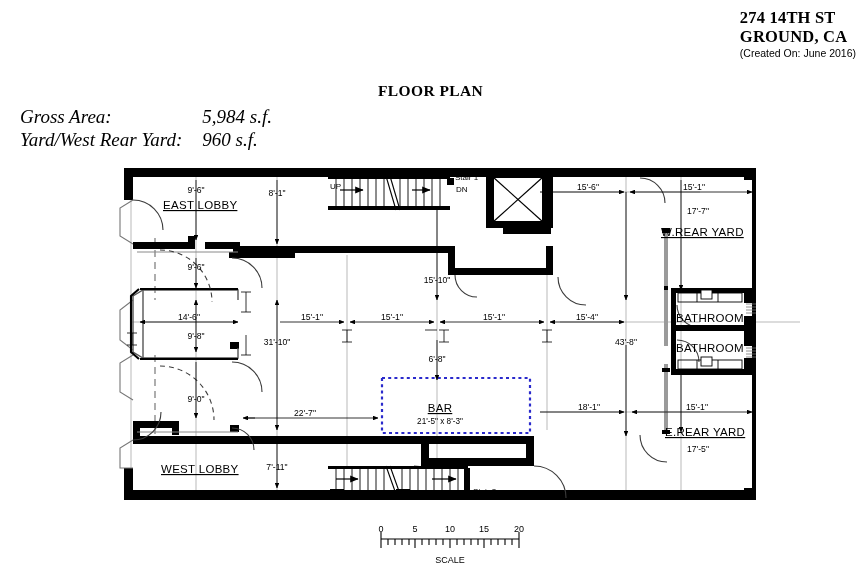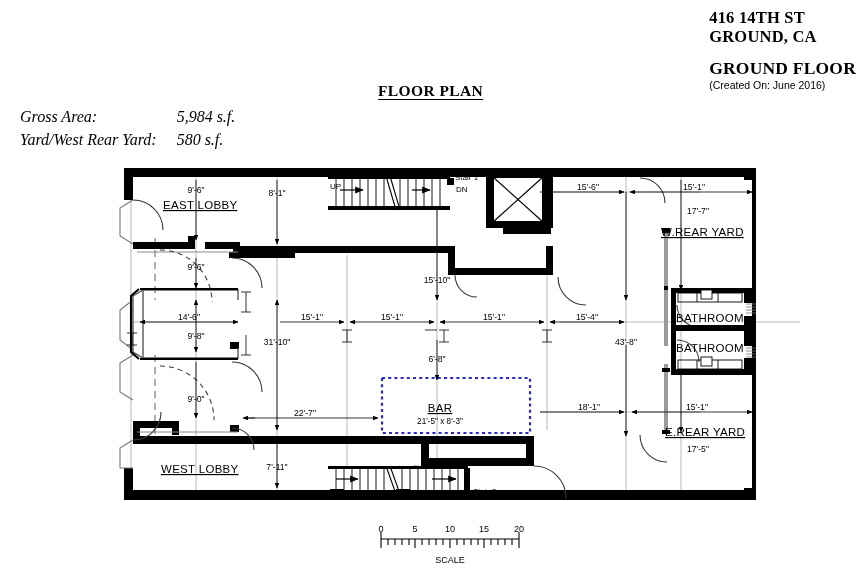--- a/index.html
+++ b/index.html
@@ -10,61 +10,60 @@
   #title-block{position:absolute;right:12px;top:8px;text-align:left;}
   #title-block .addr{font-family:"Liberation Serif",serif;font-weight:bold;
       font-size:16.5px;line-height:19px;letter-spacing:.2px;}
   #title-block .floor{font-family:"Liberation Serif",serif;font-weight:bold;
       font-size:17.5px;line-height:20px;margin-top:12px;letter-spacing:.2px;}
   #title-block .created{font-family:"Liberation Sans",sans-serif;
       font-size:10.5px;margin-top:1px;}
 
   #plan-title{position:absolute;left:378px;top:82px;
       font-family:"Liberation Serif",serif;font-weight:bold;font-size:15.5px;
-      text-decoration:underline;text-underline-offset:3px;letter-spacing:.4px;}
+      text-underline-offset:3px;letter-spacing:.4px;}
 
   #area-table{position:absolute;left:18px;top:104px;
       font-family:"Liberation Serif",serif;font-style:italic;font-size:15.5px;
       line-height:21px;}
   #area-table td{font-family:"Liberation Serif",serif;font-style:italic;
-      font-size:16px;padding:0;white-space:nowrap;margin-top:24px;}
+      font-size:19px;padding:0;white-space:nowrap;margin-top:24px;}
   #area-table td.val{padding-left:18px;}
 
   
   #plan{position:absolute;left:0;top:0;width:868px;height:588px;}
   svg{display:block;}
 
   .roomlabel{font-family:"Liberation Sans",sans-serif;font-size:11.5px;
       letter-spacing:.3px;}
   .dim{font-family:"Liberation Sans",sans-serif;font-size:8.6px;}
   .tinylbl{font-family:"Liberation Sans",sans-serif;font-size:8px;}
   .barsub{font-family:"Liberation Sans",sans-serif;font-size:8.2px;}
   .scalelbl{font-family:"Liberation Sans",sans-serif;font-size:9px;}
 </style>
 </head>
 <body>
 
 <div id="title-block">
-  <div class="addr">416 14TH ST</div>
+  <div class="addr">274 14TH ST</div>
   <div class="addr">GROUND, CA</div>
-  <div class="floor">GROUND FLOOR</div>
   <div class="created">(Created On:  June 2016)</div>
 </div>
 
 <div id="plan-title">FLOOR PLAN</div>
 
 <table id="area-table">
   <tbody>
       <tr>
     <td>Gross Area:</td>
     <td class="val">5,984 s.f.</td>
   </tr>
   <tr>
     <td>Yard/West Rear Yard:</td>
-    <td class="val">580 s.f.</td>
+    <td class="val">960 s.f.</td>
   </tr>
 </tbody>
   </table>
 
 <div id="plan">
 <svg width="868" height="588" viewBox="0 0 868 588" xmlns="http://www.w3.org/2000/svg">
   <defs>
     <marker id="ar" markerWidth="7" markerHeight="6" refX="6.5" refY="3" orient="auto">
       <path d="M0,0 L7,3 L0,6 z" fill="#000"></path>
     </marker>

